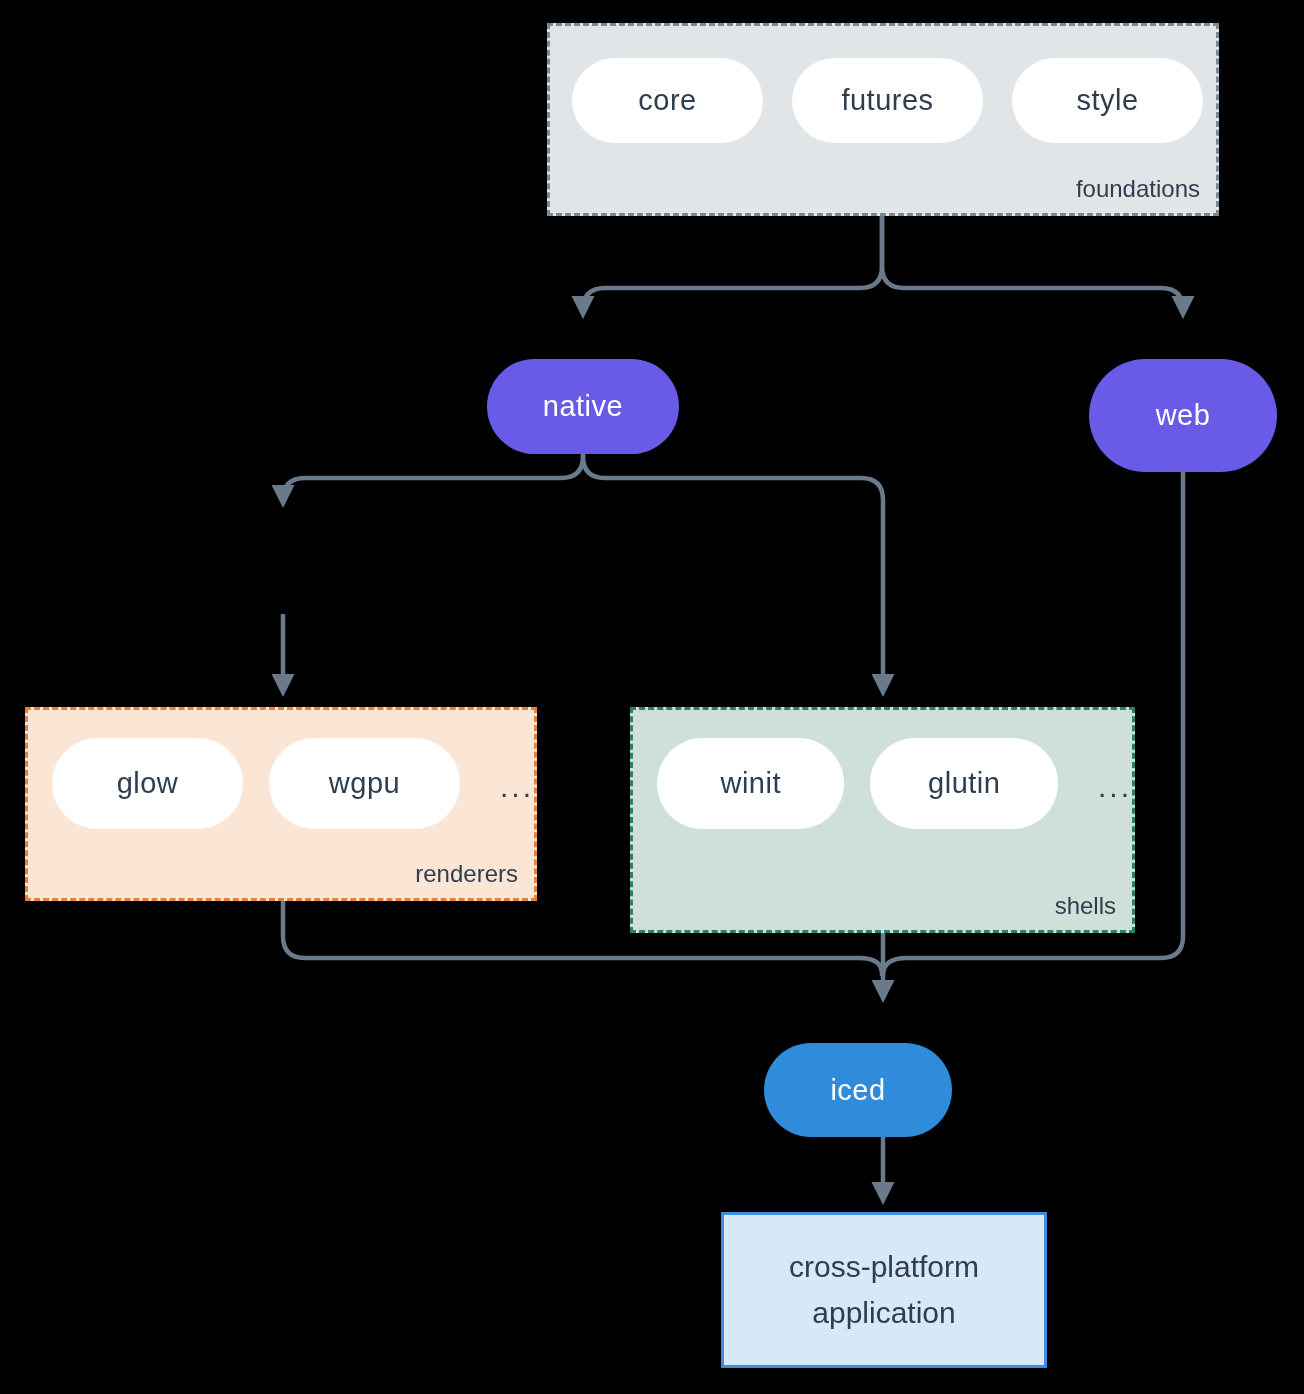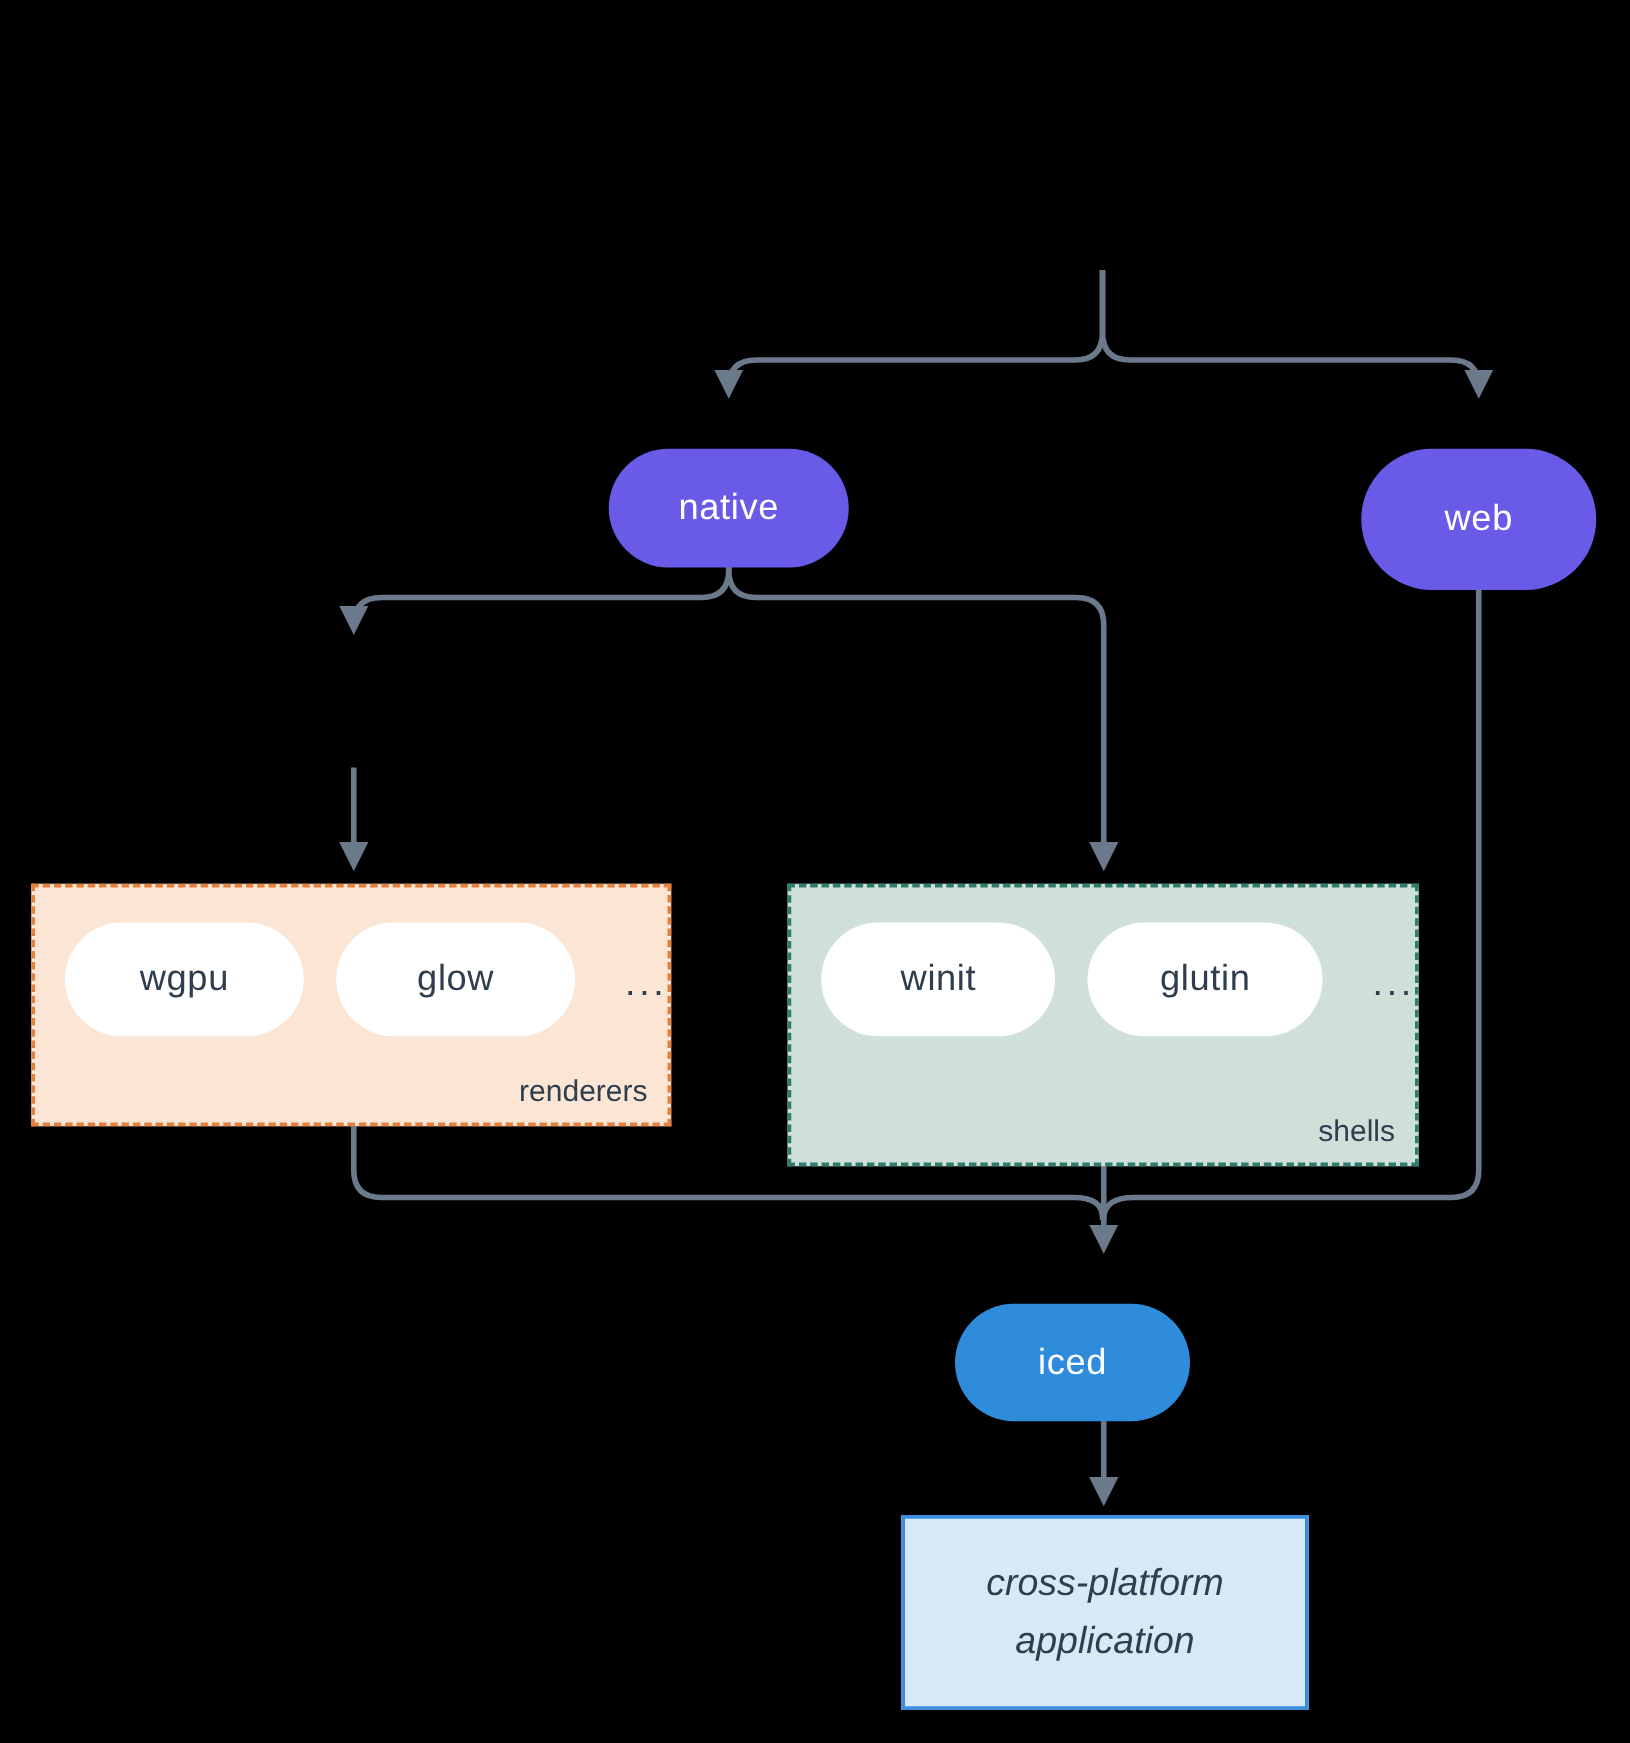--- a/index.html
+++ b/index.html
@@ -105,21 +105,20 @@
     background: var(--blue_fill, #d7e8f8);
     border: 3px solid var(--blue_border, #3b8edd);
     display: flex;
     align-items: center;
     justify-content: center;
     text-align: center;
     font-size: 30px;
     line-height: 1.55;
     color: var(--node_text_dark, #2f3e4e);
     padding: 0 28px;
-    font-style: italic;
   }
 </style>
 </head>
 <body>
 
 <div class="canvas">
 
   <svg class="connectors" viewBox="0 0 1304 1394">
     <defs>
       <marker id="arrow" viewBox="0 0 10 10" refX="7" refY="5" markerWidth="5.2" markerHeight="5.2" orient="auto">
@@ -130,28 +129,36 @@
     <path class="connector" d="M882 216 V266 Q882 288 904 288 H1161 Q1183 288 1183 310 V312" marker-end="url(#arrow)"></path>
     <path class="connector" d="M583 421 V456 Q583 478 561 478 H305 Q283 478 283 500 V501" marker-end="url(#arrow)"></path>
     <path class="connector" d="M583 421 V456 Q583 478 605 478 H861 Q883 478 883 500 V690" marker-end="url(#arrow)"></path>
     <path class="connector" d="M283 614 V690" marker-end="url(#arrow)"></path>
     <path class="connector" d="M283 901 V936 Q283 958 305 958 H859 Q882 958 882 974 V976"></path>
     <path class="connector" d="M1183 419 V936 Q1183 958 1161 958 H907 Q884 958 883 974 V976"></path>
     <path class="connector" d="M883 901 V996" marker-end="url(#arrow)"></path>
     <path class="connector" d="M883 1104 V1198" marker-end="url(#arrow)"></path>
   </svg>
 
+  <div class="group foundations-group">
+    <div class="pill-row">
+      <div class="pill white-pill">core</div>
+      <div class="pill white-pill">futures</div>
+      <div class="pill white-pill">style</div>
+    </div>
+    <div class="group-label">foundations</div>
+  </div>
 
   <div class="pill solid-pill native">native</div>
   <div class="pill solid-pill web">web</div>
 
   <div class="group renderers-group">
     <div class="pill-row">
+      <div class="pill white-pill">glow</div>
       <div class="pill white-pill">wgpu</div>
-      <div class="pill white-pill">glow</div>
       <div class="ellipsis">...</div>
     </div>
     <div class="group-label">renderers</div>
   </div>
 
   <div class="group shells-group">
     <div class="pill-row">
       <div class="pill white-pill">winit</div>
       <div class="pill white-pill">glutin</div>
       <div class="ellipsis">...</div>

